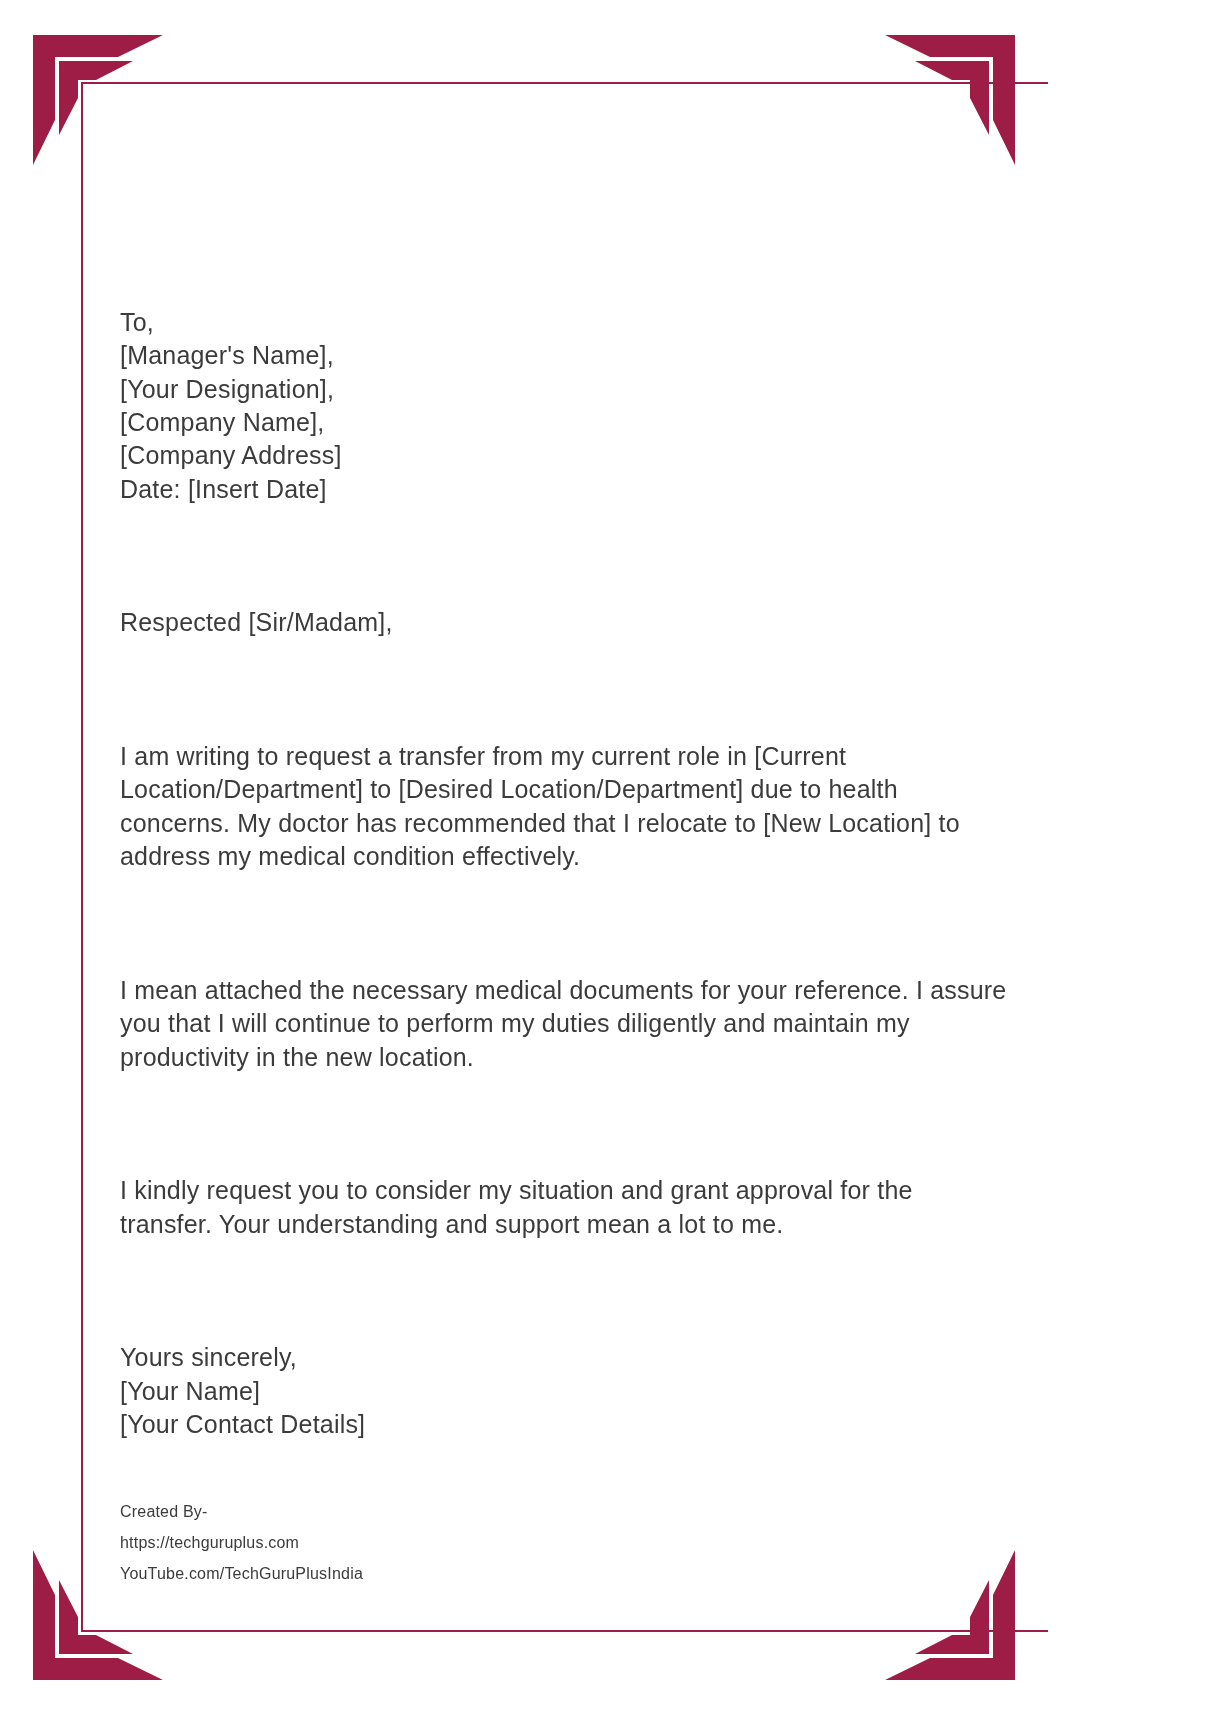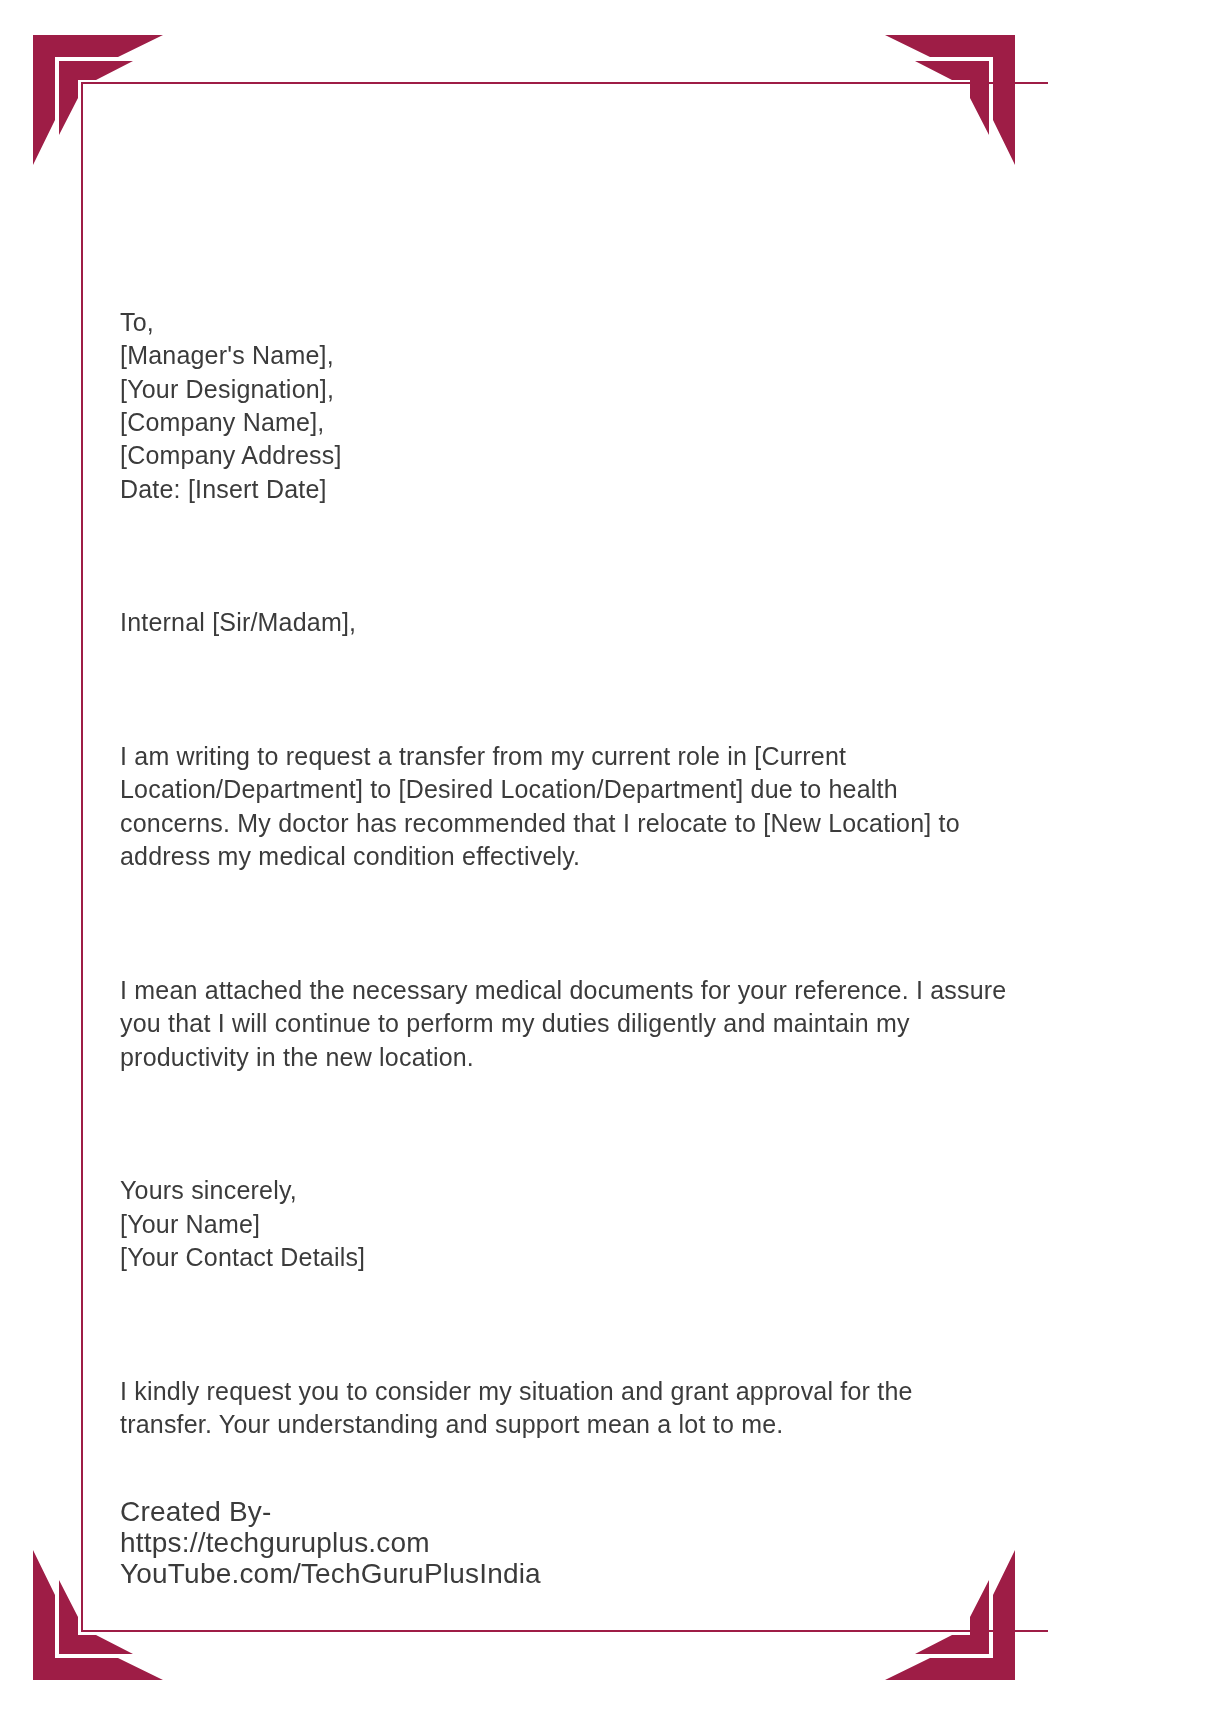--- a/index.html
+++ b/index.html
@@ -48,21 +48,21 @@
     white-space: pre;
   }
   .letter-text .block { margin-top: 33.4px; }
   .letter-text .block:first-child { margin-top: 0; }
 
   .footer-credit {
     position: absolute;
     left: 120px;
     top: 1496px;
     color: var(--text);
-    font-size: 28px;
+    font-size: 16px;
     line-height: 31px;
     letter-spacing: 0.2px;
     white-space: pre;
   }
 </style>
 </head>
 <body>
 
 <div class="page">
 
@@ -93,32 +93,32 @@
     </svg>
   </div>
 
   <div class="letter-text">
     <div class="block">To,
 [Manager's Name],
 [Your Designation],
 [Company Name],
 [Company Address]
 Date: [Insert Date]</div>
-    <div class="block">Internal [Sir/Madam],</div>
+    <div class="block">Respected [Sir/Madam],</div>
     <div class="block">I am writing to request a transfer from my current role in [Current
 Location/Department] to [Desired Location/Department] due to health
 concerns. My doctor has recommended that I relocate to [New Location] to
 address my medical condition effectively.</div>
     <div class="block">I mean attached the necessary medical documents for your reference. I assure
 you that I will continue to perform my duties diligently and maintain my
 productivity in the new location.</div>
+    <div class="block">I kindly request you to consider my situation and grant approval for the
+transfer. Your understanding and support mean a lot to me.</div>
     <div class="block">Yours sincerely,
 [Your Name]
 [Your Contact Details]</div>
-    <div class="block">I kindly request you to consider my situation and grant approval for the
-transfer. Your understanding and support mean a lot to me.</div>
   </div>
 
   <div class="footer-credit">Created By-
 https://techguruplus.com
 YouTube.com/TechGuruPlusIndia</div>
 
 </div>
 
 </body></html>

